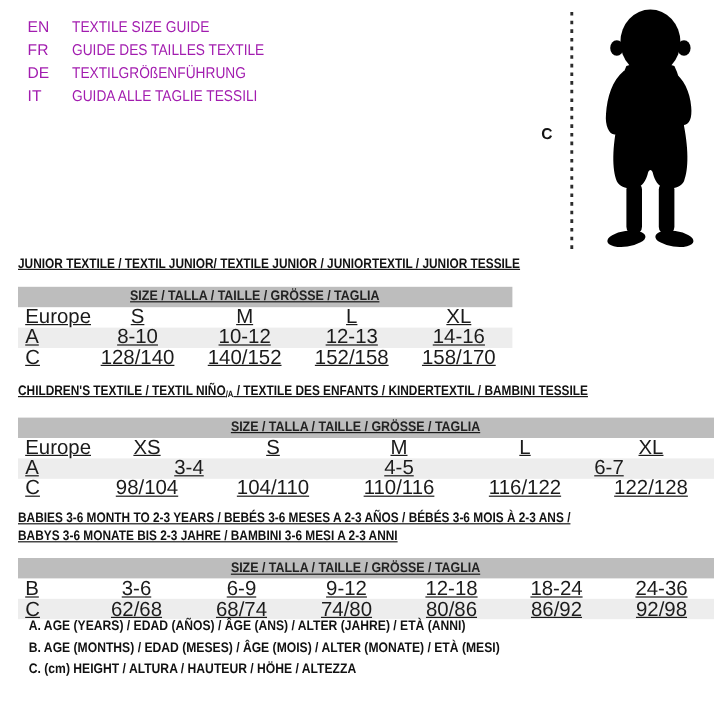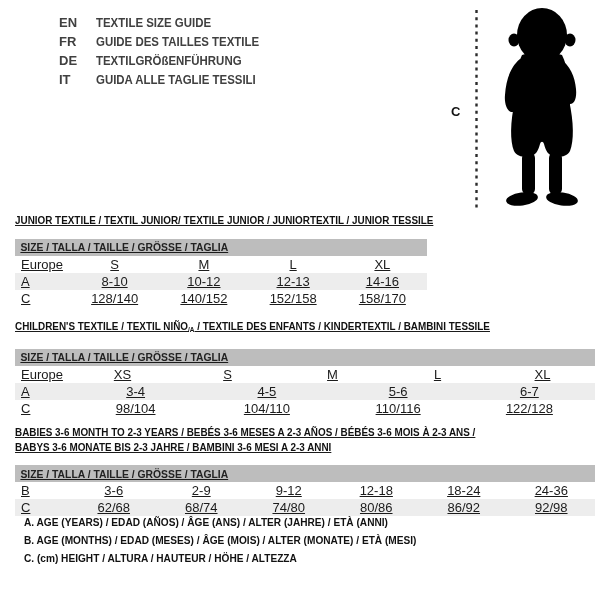--- a/index.html
+++ b/index.html
@@ -7,44 +7,44 @@
     --stripe:#ededed;
     --ink:#1b1b1b;
     --sil:#000000;
   }
   *{margin:0;padding:0;box-sizing:border-box;}
   html,body{width:600px;height:600px;background:#fff;overflow:hidden;}
   body{font-family:"Liberation Sans","DejaVu Sans",sans-serif;color:var(--ink);position:relative;}
 
   
   .lang-list{position:absolute;left:23px;top:13px;}
-  .lang-row{display:flex;height:19px;align-items:center;font-weight:700;font-size:13px;color:#404040;margin-left:36px;}
+  .lang-row{display:flex;height:19px;align-items:center;font-weight:400;font-size:13px;color:#a21caf;}
   .lang-code{width:37px;display:inline-block;}
   .lang-title{display:inline-block;transform:scaleX(0.88);transform-origin:left center;white-space:nowrap;}
 
   
   .figure{position:absolute;left:0;top:0;width:600px;height:218px;}
   .dash{position:absolute;left:474px;top:10px;}
   .dash line{stroke:#2b2b2b;stroke-width:2.4;stroke-dasharray:3 4.2;}
   .cmark{position:absolute;left:451px;top:104px;font-weight:700;font-size:13px;color:#111;}
   .baby{position:absolute;left:486px;top:5px;}
   .baby *{fill:var(--sil);}
 
   
   .tbl{position:absolute;left:15px;text-decoration:underline;}
   .t0{top:213px;width:412px;}
   .t1{top:319px;width:580px;}
   .t2{top:425px;width:580px;}
   .tbl-title{font-weight:700;font-size:11.5px;line-height:14.5px;color:#111;
              transform:scaleX(0.86);transform-origin:left top;white-space:nowrap;margin-bottom:11px;}
   .sub{font-size:7.5px;vertical-align:-2px;}
-  .size-bar{height:17px;background:var(--bar);display:flex;align-items:center;}
+  .size-bar{height:17px;background:var(--bar);display:flex;align-items:center;justify-content:center;}
   .size-bar span{display:inline-block;font-size:11.5px;font-weight:600;color:#222;padding-left:6px;
                  transform:scaleX(0.9);transform-origin:left center;white-space:nowrap;}
-  .row{display:flex;height:17px;align-items:center;font-size:13px;color:var(--ink);}
+  .row{display:flex;height:17px;align-items:center;font-size:17px;color:var(--ink);}
   .row.stripe{background:var(--stripe);}
   .row-label{width:55px;padding-left:6px;}
   .cell{flex:1;text-align:center;}
 
   
   .notes{position:absolute;left:24px;top:513px;}
   .note{height:18.2px;line-height:18.2px;font-weight:700;font-size:11.5px;color:#111;
         transform:scaleX(0.88);transform-origin:left center;white-space:nowrap;}
 </style>
 </head>
@@ -127,43 +127,43 @@
         <span class="cell">XS</span>
         <span class="cell">S</span>
         <span class="cell">M</span>
         <span class="cell">L</span>
         <span class="cell">XL</span>
       </div>
       <div class="row stripe">
         <span class="row-label">A</span>
         <span class="cell">3-4</span>
         <span class="cell">4-5</span>
-        <span class="cell">5-6</span>
         <span class="cell">6-7</span>
       </div>
       <div class="row">
         <span class="row-label">C</span>
         <span class="cell">98/104</span>
         <span class="cell">104/110</span>
         <span class="cell">110/116</span>
+        <span class="cell">116/122</span>
         <span class="cell">122/128</span>
       </div>
     </section>
     <section class="tbl t2">
       <div class="tbl-title">
         <div>BABIES 3-6 MONTH TO 2-3 YEARS / BEBÉS 3-6 MESES A 2-3 AÑOS / BÉBÉS 3-6 MOIS À 2-3 ANS /</div>
         <div>BABYS 3-6 MONATE BIS 2-3 JAHRE / BAMBINI 3-6 MESI A 2-3 ANNI</div>
       </div>
       <div class="size-bar">
         <span>SIZE / TALLA / TAILLE / GRÖSSE / TAGLIA</span>
       </div>
       <div class="row">
         <span class="row-label">B</span>
         <span class="cell">3-6</span>
-        <span class="cell">2-9</span>
+        <span class="cell">6-9</span>
         <span class="cell">9-12</span>
         <span class="cell">12-18</span>
         <span class="cell">18-24</span>
         <span class="cell">24-36</span>
       </div>
       <div class="row stripe">
         <span class="row-label">C</span>
         <span class="cell">62/68</span>
         <span class="cell">68/74</span>
         <span class="cell">74/80</span>

